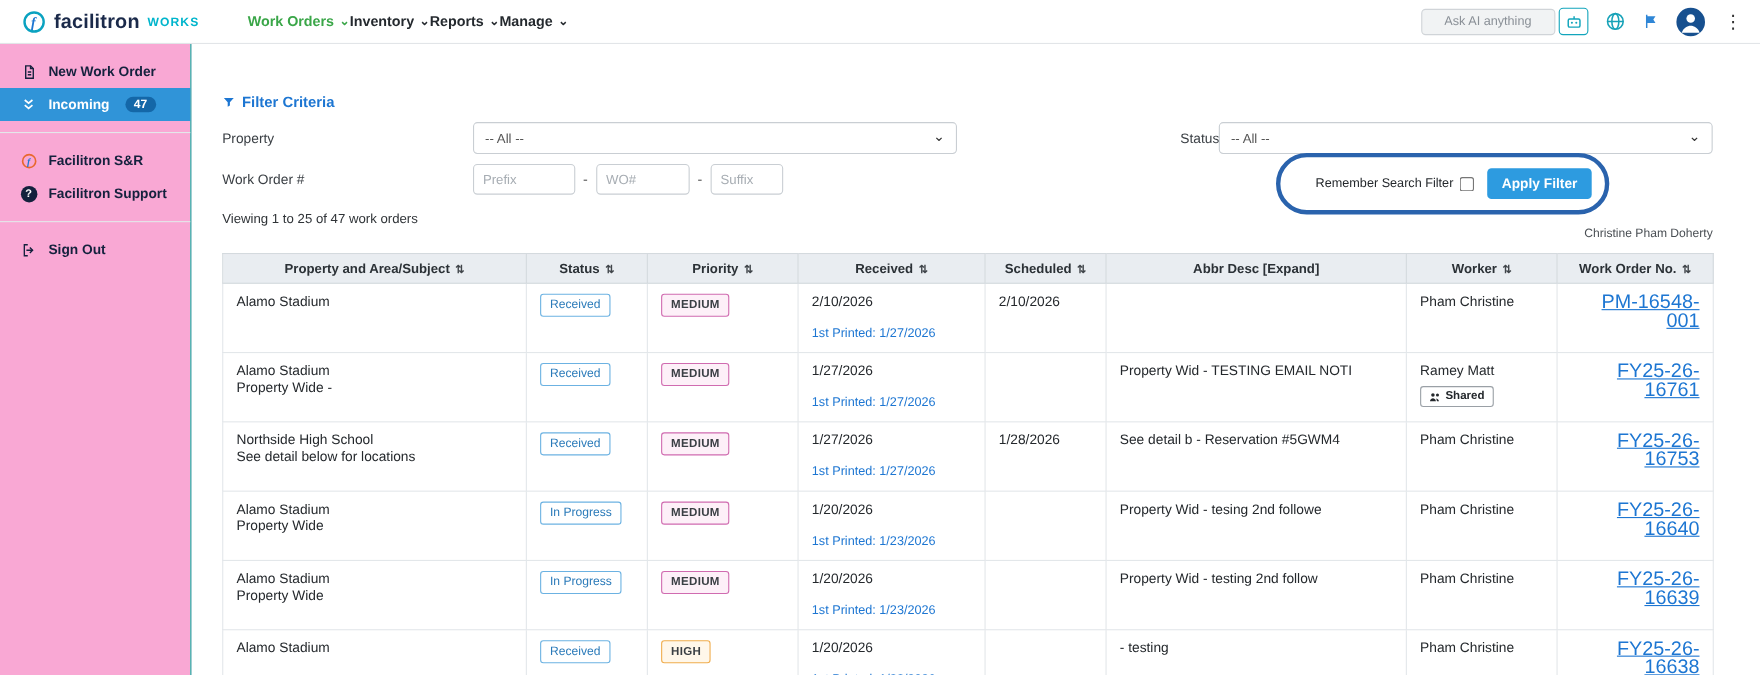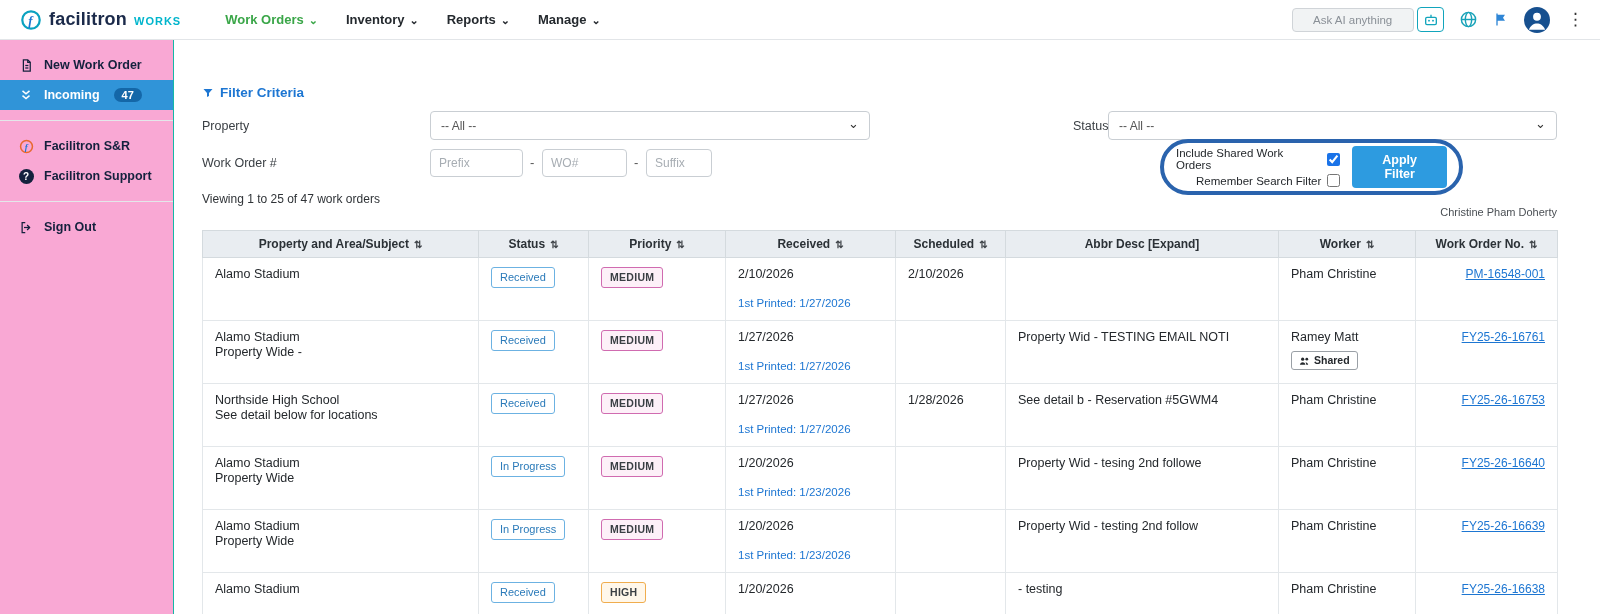--- a/index.html
+++ b/index.html
@@ -7,21 +7,21 @@
               font-family:"Liberation Sans", sans-serif; color:#24282c; }
   .app { position:relative; width:1600px; height:614px; }
 
   
   .topbar { position:absolute; top:0; left:0; width:1600px; height:40px; background:#fff;
             border-bottom:1px solid #e2e5e8; display:flex; align-items:center; padding:0 14px 0 20px; z-index:5; }
   .brand { display:flex; align-items:center; gap:7px; cursor:pointer; }
   .logo-mark svg { display:block; }
   .brand-name { font-size:18px; font-weight:700; color:#1b2a4a; letter-spacing:.2px; }
   .brand-suffix { font-size:11px; font-weight:700; color:#00b5cc; letter-spacing:1px; margin-top:3px; }
-  .topnav { display:flex; gap:28px; margin-left:44px; }
+  .topnav { display:flex; margin-left:44px; }
   .nav-item { display:flex; align-items:center; gap:5px; font-size:13px; font-weight:700; color:#24292e; cursor:pointer; }
   .nav-item .chev { font-size:11px; line-height:1; margin-top:2px; }
   .nav-item.active { color:#3aa648; }
   .topbar-right { margin-left:auto; display:flex; align-items:center; gap:15px; }
   .askai-wrap { display:flex; align-items:center; gap:3px; }
   .askai { width:122px; height:24px; background:#f1f3f4; border:1px solid #d0d4d8; border-radius:4px;
            font-size:11.5px; padding:0 20px; color:#333; }
   .askai::placeholder { color:#8a9097; }
   .askai-btn { width:27px; height:25px; background:#fff; border:1.5px solid #12a5bc; border-radius:4px;
                display:flex; align-items:center; justify-content:center; cursor:pointer; }
@@ -82,21 +82,21 @@
   .status-badge { display:inline-block; border:1px solid #6cb2e2; color:#2a7ab9; background:#fff;
                   border-radius:3px; padding:2px 8px; font-size:11px; white-space:nowrap; }
   .priority-badge { display:inline-block; border-radius:3px; padding:2px 8px; font-size:10.5px;
                     font-weight:700; letter-spacing:.3px; color:#3a3f44; }
   .priority-badge.medium { border:1px solid #d06bb0; background:#fdf0f8; }
   .priority-badge.high { border:1px solid #f0ad4e; background:#fff7ea;text-align:right; }
   .printed { color:#1d76d2; font-size:11.5px; margin-top:14px; }
   .shared-badge { display:inline-flex; align-items:center; gap:4px; border:1px solid #9aa0a6; background:#fff;
                   border-radius:3px; padding:1px 7px; font-size:10.5px; font-weight:700; color:#24282c; margin-top:6px; }
   td.wo-cell { text-align:right; }
-  td.wo-cell a { color:#1d76d2; text-decoration:underline; font-size:12px; }
+  td.wo-cell a { color:#1d76d2; text-decoration:underline; font-size:18px; }
 </style>
 </head>
 <body>
 
 <div class="app">
 
   <header class="topbar">
     <div class="brand">
       <span class="logo-mark">
         <svg width="22" height="22" viewBox="0 0 24 24">
@@ -235,24 +235,20 @@
 
     <span class="flabel" style="left:17px; top:116px;">Work Order #</span>
     <input class="tinput" style="left: 245px; top: 109px; width: 93px;" placeholder="Prefix">
     <span class="dash" style="left:345px; top:115px;">-</span>
     <input class="tinput" style="left: 357px; top: 109px; width: 85px;" placeholder="WO#">
     <span class="dash" style="left:449px; top:115px;">-</span>
     <input class="tinput" style="left: 461px; top: 109px; width: 66px;" placeholder="Suffix">
 
     <div class="annotation">
       <div class="check-col">
-        <div class="check-line">
-          <label>Include Shared Work Orders</label>
-          <input type="checkbox" checked="true" style="">
-        </div>
         <div class="check-line">
           <label>Remember Search Filter</label>
           <input type="checkbox" style="">
         </div>
       </div>
       <button class="apply-btn">Apply Filter</button>
     </div>
 
     <div class="viewing">Viewing 1 to 25 of 47 work orders</div>
     <div class="username">Christine Pham Doherty</div>

